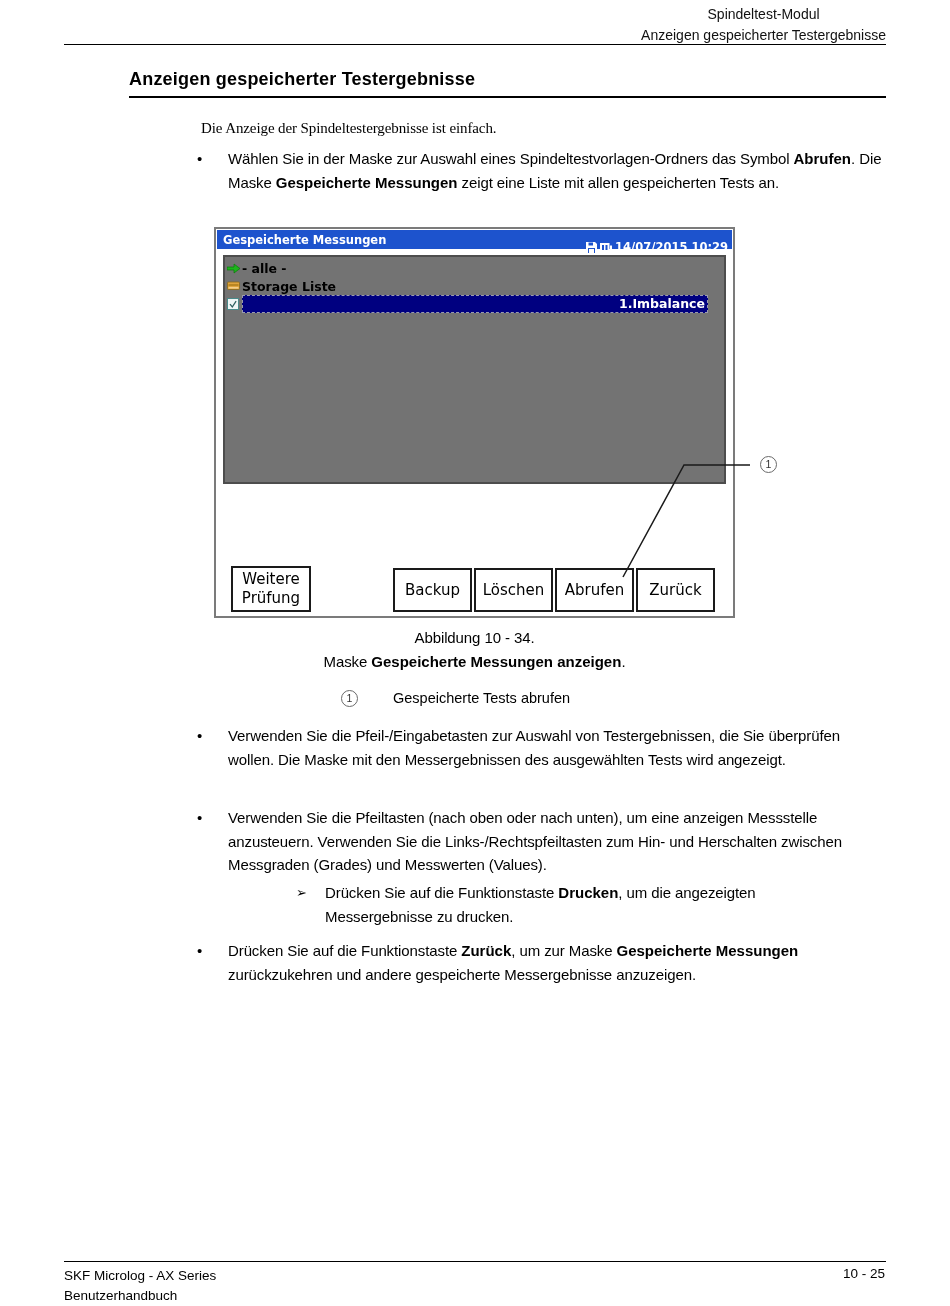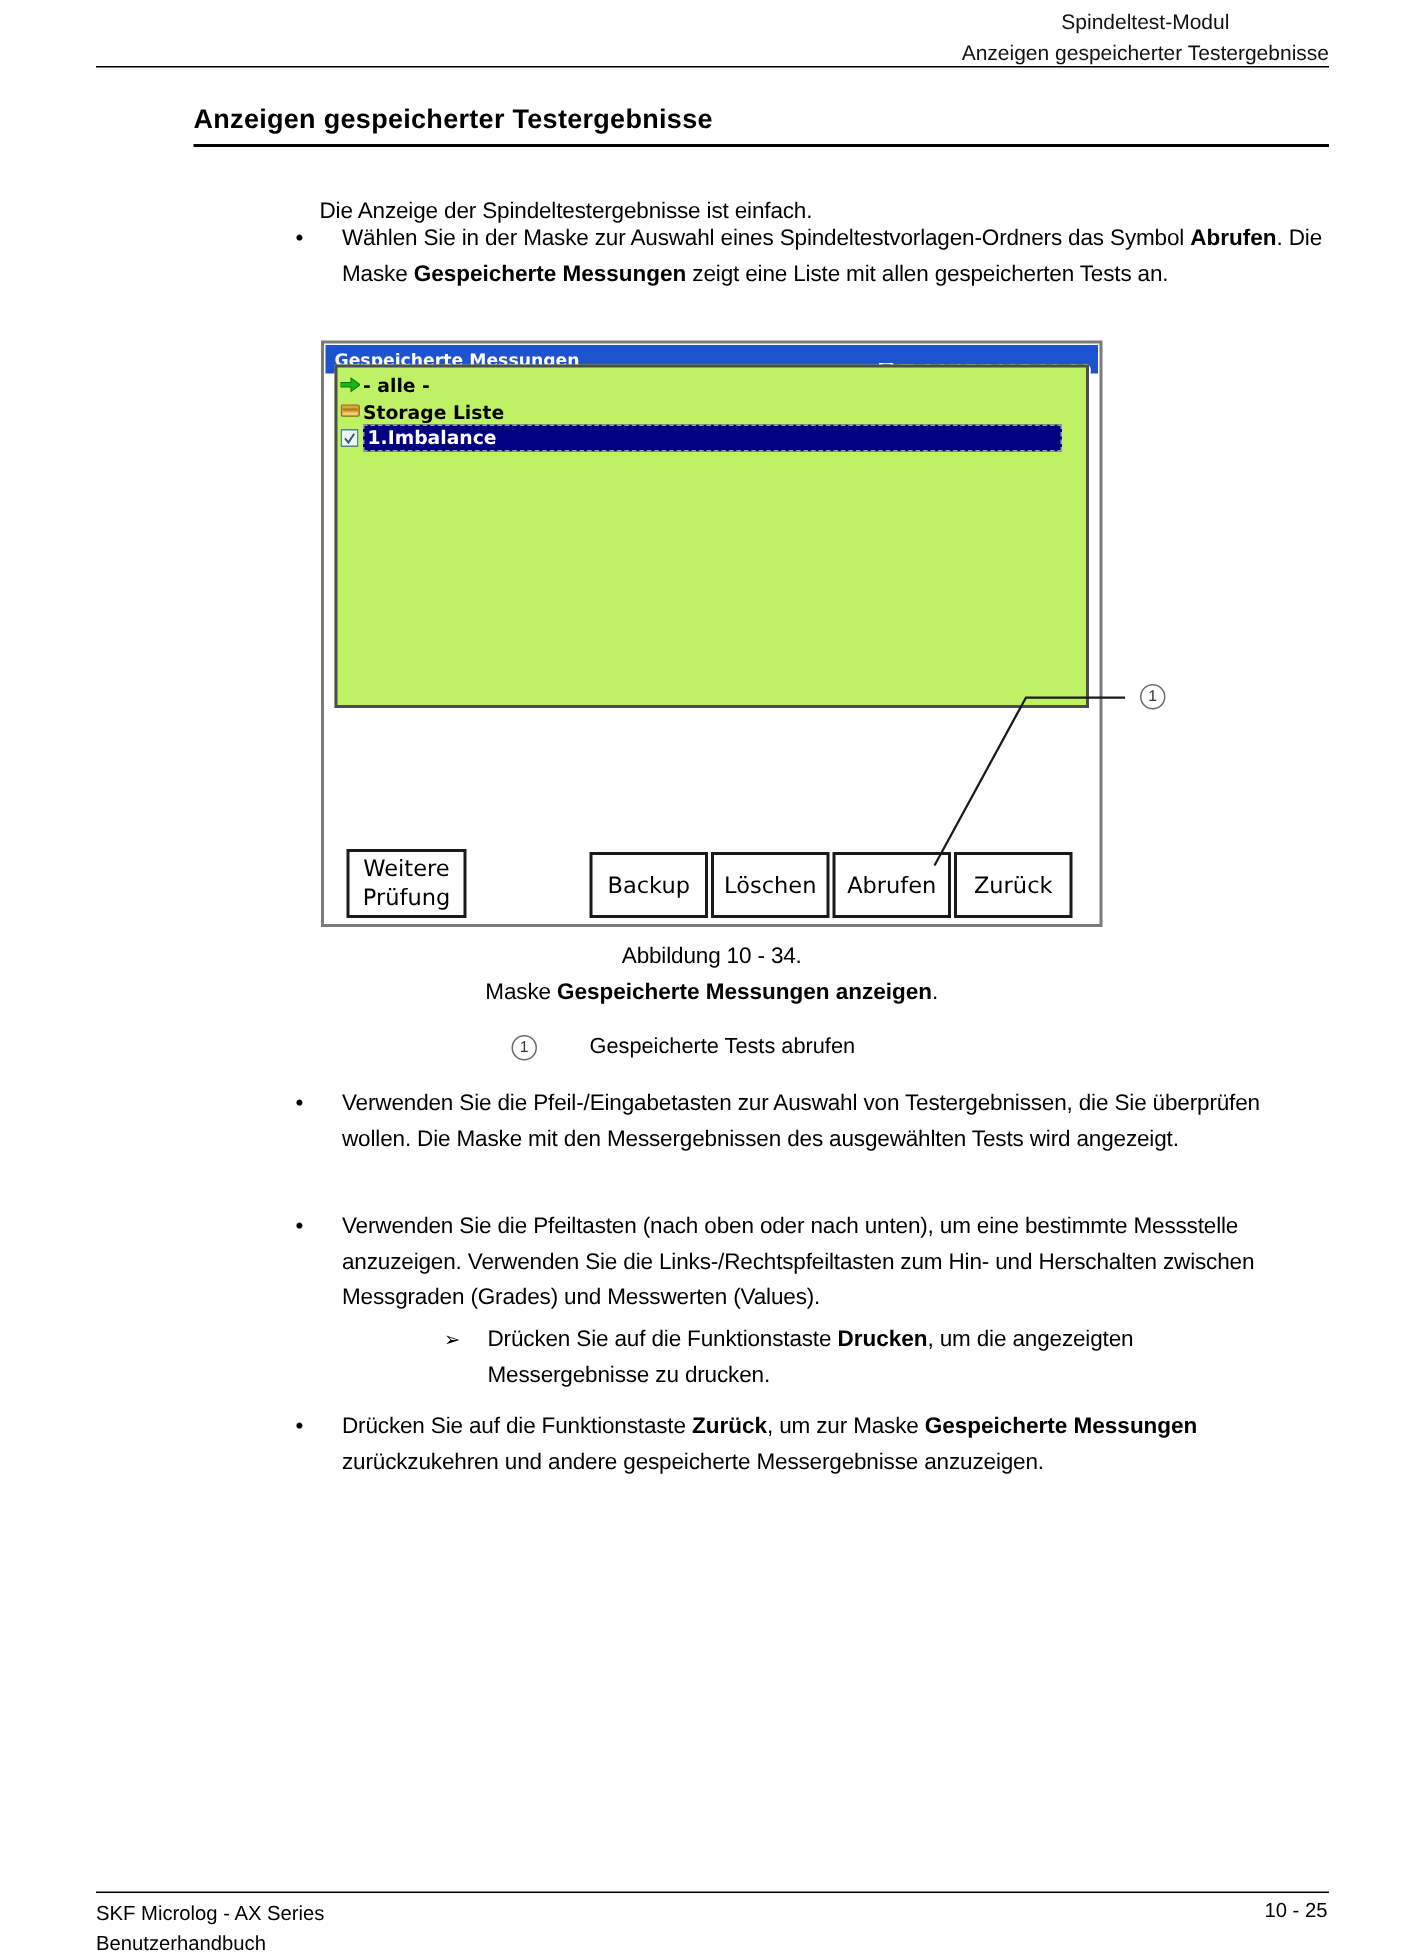--- a/index.html
+++ b/index.html
@@ -7,38 +7,38 @@
        font-family:"Liberation Sans",sans-serif;color:#000;overflow:hidden;}
   .abs{position:absolute;}
 
   
   .pg-header{top:4px;right:64px;text-align:center;font-size:14px;line-height:21px;color:#111;}
   .rule{border-top:1.6px solid #000;height:0;}
   .header-rule{top:44px;left:64px;width:822px;}
   .title{top:69px;left:129px;font-size:18px;font-weight:bold;letter-spacing:.2px;margin:0;}
   .title-rule{top:96px;left:129px;width:757px;border-top:2px solid #000;}
   .doc{font-size:15px;line-height:23.5px;letter-spacing:-.1px;}
-  .intro{top:113px;left:197px;margin:16px;}
+  .intro{top:113px;left:197px;margin:4px;font-family:Liberation Serif, serif;}
   .bullet{left:197px;width:688px;display:flex;}
   .marker{width:31px;flex:none;}
   .btext{flex:1;}
   .subbullet{left:296px;width:516px;display:flex;}
   .subbullet .marker{width:29px;font-size:13px;}
   b{font-weight:bold;letter-spacing:0;}
 
   
   .shot{top:227px;left:214px;width:521px;height:391px;border:2px solid #7b7b7b;
         background:#fff;box-sizing:border-box;font-family:"DejaVu Sans",sans-serif;}
   .titlebar{position:absolute;left:1px;right:1px;top:1px;height:19px;background:#1d53cd;
             display:flex;align-items:center;color:#fff;}
   .tb-title{font-size:11.5px;font-weight:bold;padding-left:6px;}
   .tb-right{position:absolute;right:4px;top:0;height:34px;display:flex;align-items:center;gap:3px;
             font-size:11.5px;font-weight:bold;}
-  .listpanel{position:absolute;left:7px;top:14px;width:503px;height:229px;
-             border:2px solid #4d4d4d;background:#bef264;box-sizing:border-box;padding-top:2px;}
+  .listpanel{position:absolute;left:7px;top:26px;width:503px;height:229px;
+             border:2px solid #4d4d4d;background:#737373;box-sizing:border-box;padding-top:2px;text-align:right;}
   .lrow{display:flex;align-items:center;height:18px;padding-left:2px;
         font-size:12.5px;font-weight:bold;color:#000;}
   .licon{width:15px;flex:none;display:flex;align-items:center;}
   .sel{flex:1;background:#000080;color:#fff;border:1px dashed #9a9ab0;
        height:16px;line-height:15px;padding:0 2px;margin-right:16px;}
   .msgpanel{position:absolute;left:7px;top:258px;width:503px;height:72px;border:1.5px solid #8a8a8a;
             box-sizing:border-box;padding:3px 4px;font-size:12px;line-height:16px;color:#18182e;}
   .btn{position:absolute;border:2px solid #1a1a1a;background:#fff;box-sizing:border-box;
        display:flex;align-items:center;justify-content:center;text-align:center;
        font-size:15px;color:#000;white-space:pre-line;line-height:19px;cursor:default;}
@@ -156,21 +156,21 @@
   <div class="abs circle legend-circle">1</div>
   <div class="abs legend-text">Gespeicherte Tests abrufen</div>
 
   <div class="abs doc bullet" style="top:724px">
     <span class="marker">•</span>
     <span class="btext">Verwenden Sie die Pfeil-/Eingabetasten zur Auswahl von Testergebnissen, die Sie überprüfen wollen.  Die Maske mit den Messergebnissen des ausgewählten Tests wird angezeigt.</span>
   </div>
 
   <div class="abs doc bullet" style="top:806px">
     <span class="marker">•</span>
-    <span class="btext">Verwenden Sie die Pfeiltasten (nach oben oder nach unten), um eine bestimmte Messstelle anzuzeigen. Verwenden Sie die Links-/Rechtspfeiltasten zum Hin- und Herschalten zwischen Messgraden (Grades) und Messwerten (Values).</span>
+    <span class="btext">Verwenden Sie die Pfeiltasten (nach oben oder nach unten), um eine anzeigen Messstelle anzusteuern. Verwenden Sie die Links-/Rechtspfeiltasten zum Hin- und Herschalten zwischen Messgraden (Grades) und Messwerten (Values).</span>
   </div>
 
   <div class="abs doc subbullet" style="top:881px">
     <span class="marker">➢</span>
     <span class="btext"><span>Drücken Sie auf die Funktionstaste </span><b>Drucken</b><span>, um die angezeigten Messergebnisse zu drucken.</span></span>
   </div>
 
   <div class="abs doc bullet" style="top:939px">
     <span class="marker">•</span>
     <span class="btext"><span>Drücken Sie auf die Funktionstaste </span><b>Zurück</b><span>, um zur Maske </span><b>Gespeicherte Messungen</b><span> zurückzukehren und andere gespeicherte Messergebnisse anzuzeigen.</span></span>

